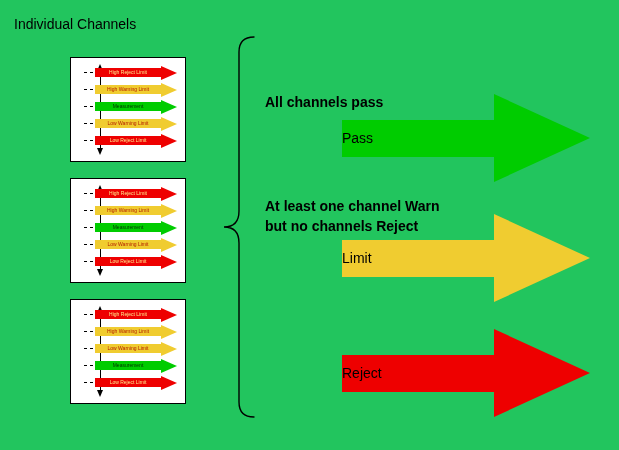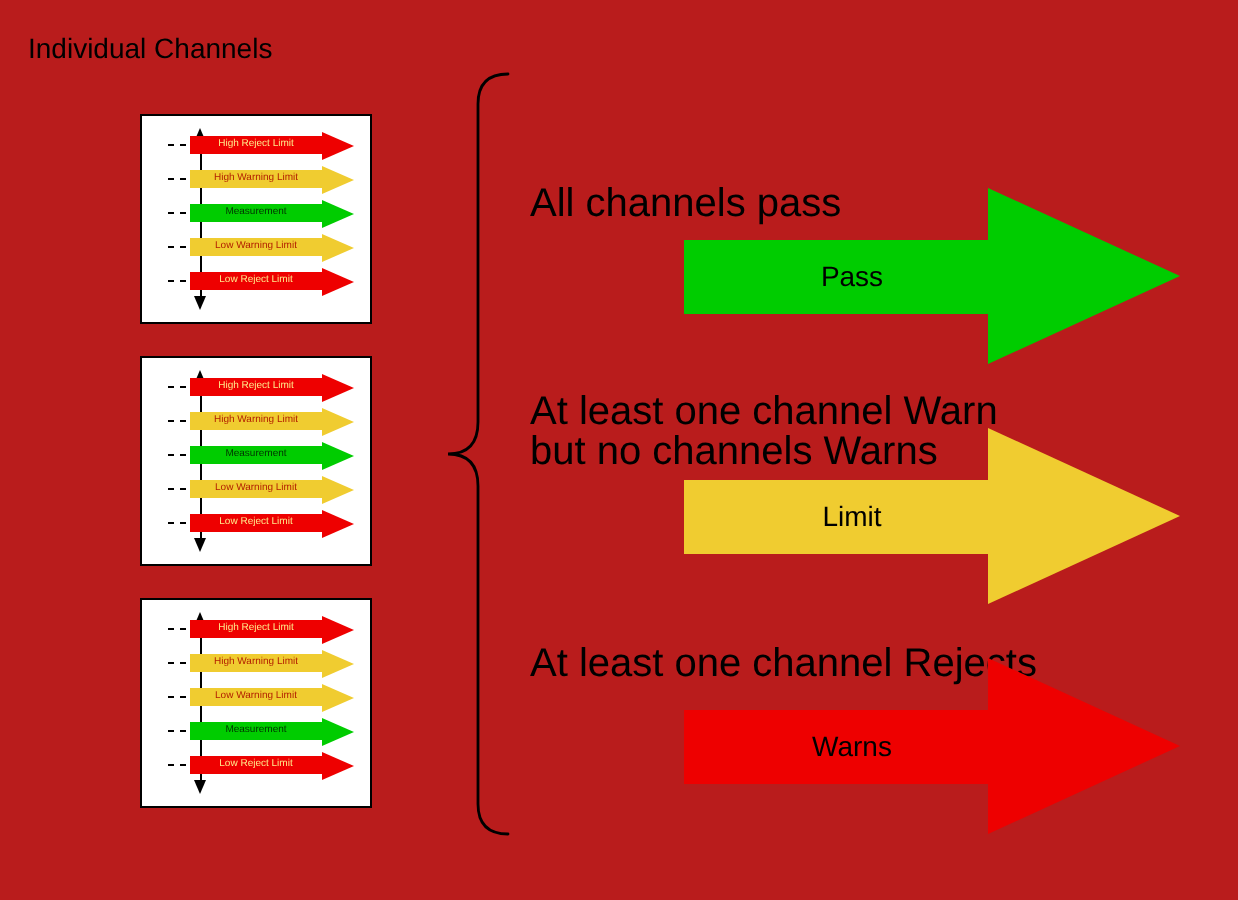--- a/index.html
+++ b/index.html
@@ -1,38 +1,38 @@
 <!DOCTYPE html>
 <html><head>
 <meta charset="utf-8">
 <style>
   html,body{margin:0;padding:0;background:#fff;}
   #stage{
-    position:relative;width:619px;height:450px;background:#b91c1c;overflow:hidden;
+    position:relative;width:619px;height:450px;background:#22c55e;overflow:hidden;
     font-family:"Liberation Sans","DejaVu Sans",sans-serif;color:#000;
   }
   .page-title{position:absolute;left:14px;top:16px;font-size:14px;}
   
   .chan-box{position:absolute;left:70px;width:114px;height:103px;border:1px solid #000;background:#fff;}
   .axis{position:absolute;left:26px;top:6px;width:7px;height:91px;}
   .ax-line{position:absolute;left:3px;top:5px;width:1px;height:81px;background:#000;}
   .ax-up{position:absolute;left:0;top:0;width:0;height:0;border-left:3.5px solid transparent;border-right:3.5px solid transparent;border-bottom:7px solid #000;}
   .ax-down{position:absolute;left:0;bottom:0;width:0;height:0;border-left:3.5px solid transparent;border-right:3.5px solid transparent;border-top:7px solid #000;}
   .ch-row{position:absolute;left:24px;width:82px;height:13px;}
   .dash{position:absolute;left:-11px;top:6px;width:9px;height:0;border-top:1px dashed #000;}
   .abody{position:absolute;left:0;top:2px;width:66px;height:9px;}
   .albl{display:block;font-size:5px;line-height:9px;text-align:center;white-space:nowrap;overflow:hidden;}
   .ahead{position:absolute;left:66px;top:-0.5px;width:0;height:0;border-top:7px solid transparent;border-bottom:7px solid transparent;border-left:16px solid #000;}
   
   .brace{position:absolute;left:212px;top:36px;width:52px;height:382px;}
   
-  .desc{position:absolute;left:265px;font-size:20px;line-height:20px;}
+  .desc{position:absolute;left:265px;font-size:14px;line-height:20px;font-weight:bold;}
   .big-body{position:absolute;left:342px;width:152px;height:37px;}
   .big-head{position:absolute;left:494px;width:0;height:0;border-top:44px solid transparent;border-bottom:44px solid transparent;border-left:96px solid #000;}
-  .big-label{position:absolute;left:342px;width:168px;text-align:center;font-size:14px;line-height:19px;height:19px;}
+  .big-label{position:absolute;left:342px;width:168px;font-size:14px;line-height:19px;height:19px;}
 </style>
 </head>
 <body>
 
 <div id="stage">
 
   <div class="page-title">Individual Channels</div>
 
   <div class="chan-box" style="top:57px">
     <div class="axis">
@@ -170,27 +170,23 @@
   <div class="desc" style="top:92px">
     <div>All channels pass</div>
     <div></div>
   </div>
   <div class="big-body" style="top: 120px; background-color: rgb(0, 204, 0);"></div>
   <div class="big-head" style="top: 94px; border-left-color: rgb(0, 204, 0);"></div>
   <div class="big-label" style="top:129px">Pass</div>
 
   <div class="desc" style="top:196px">
     <div>At least one channel Warn</div>
-    <div>but no channels Warns</div>
+    <div>but no channels Reject</div>
   </div>
   <div class="big-body" style="top: 240px; background-color: rgb(240, 204, 48);"></div>
   <div class="big-head" style="top: 214px; border-left-color: rgb(240, 204, 48);"></div>
   <div class="big-label" style="top:249px">Limit</div>
 
-  <div class="desc" style="top:322px">
-    <div>At least one channel Rejects</div>
-    <div></div>
-  </div>
   <div class="big-body" style="top: 355px; background-color: rgb(238, 0, 0);"></div>
   <div class="big-head" style="top: 329px; border-left-color: rgb(238, 0, 0);"></div>
-  <div class="big-label" style="top:364px">Warns</div>
+  <div class="big-label" style="top:364px">Reject</div>
 
 </div>
 
 </body></html>

